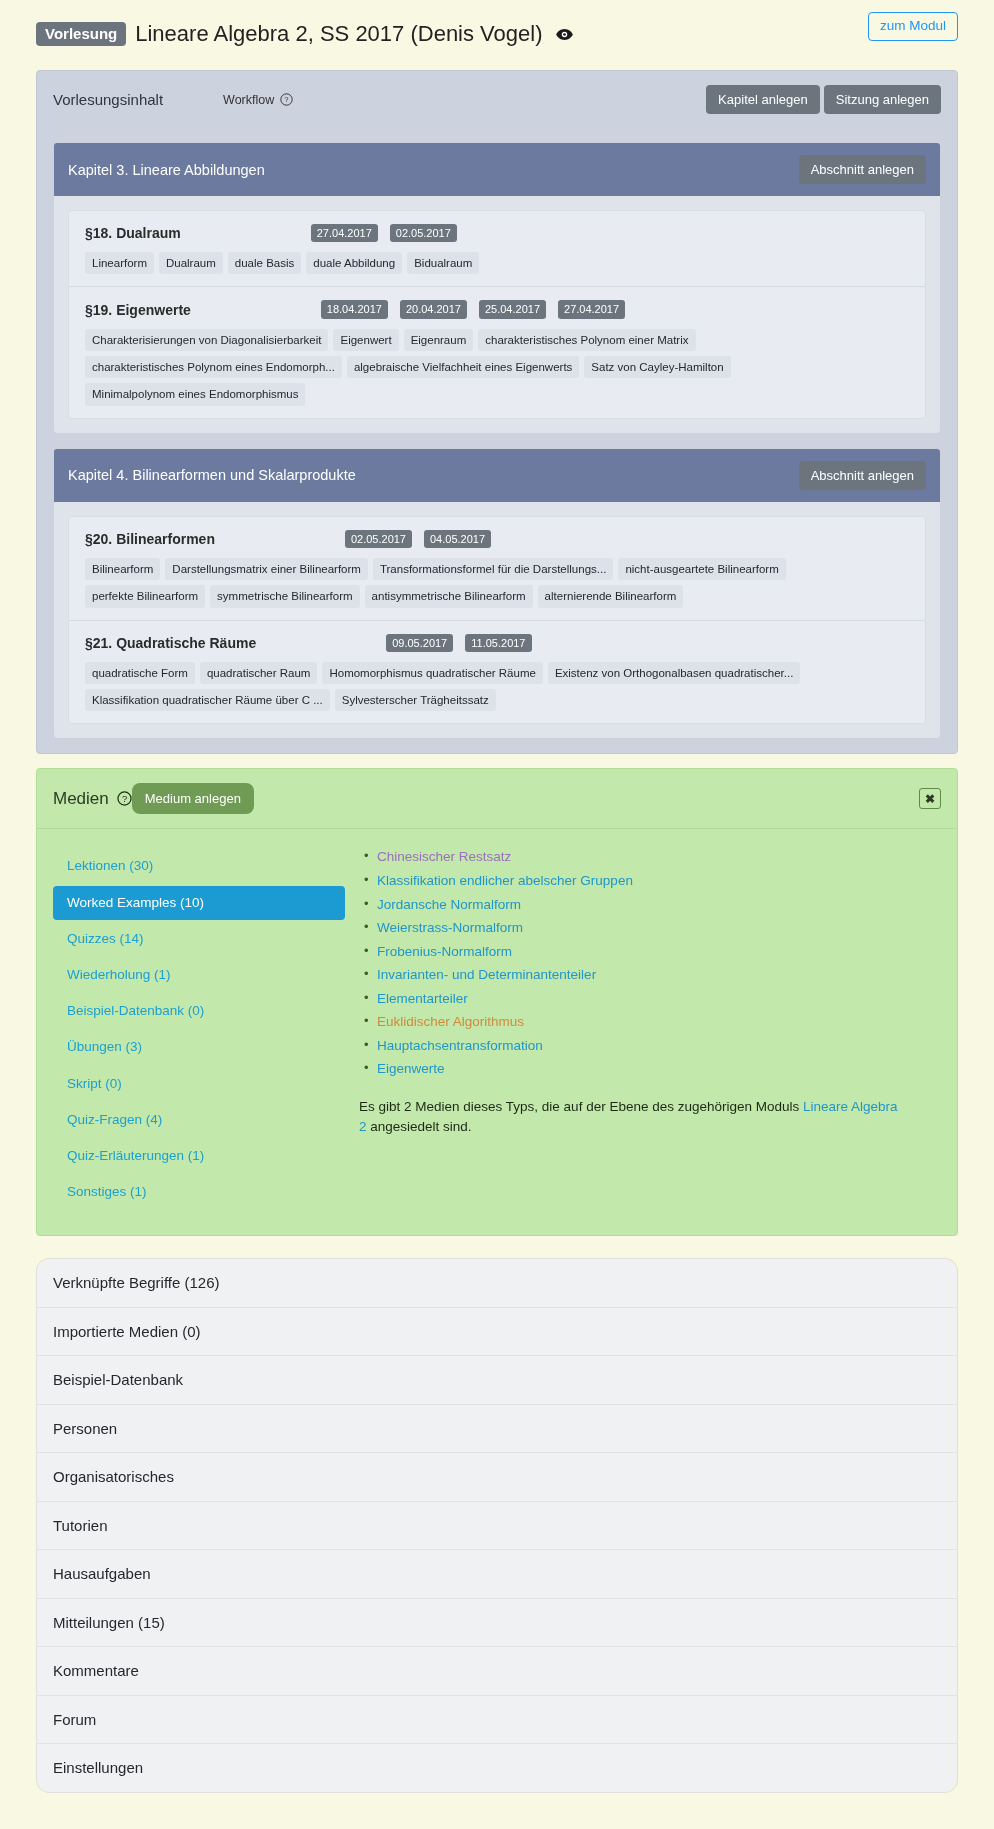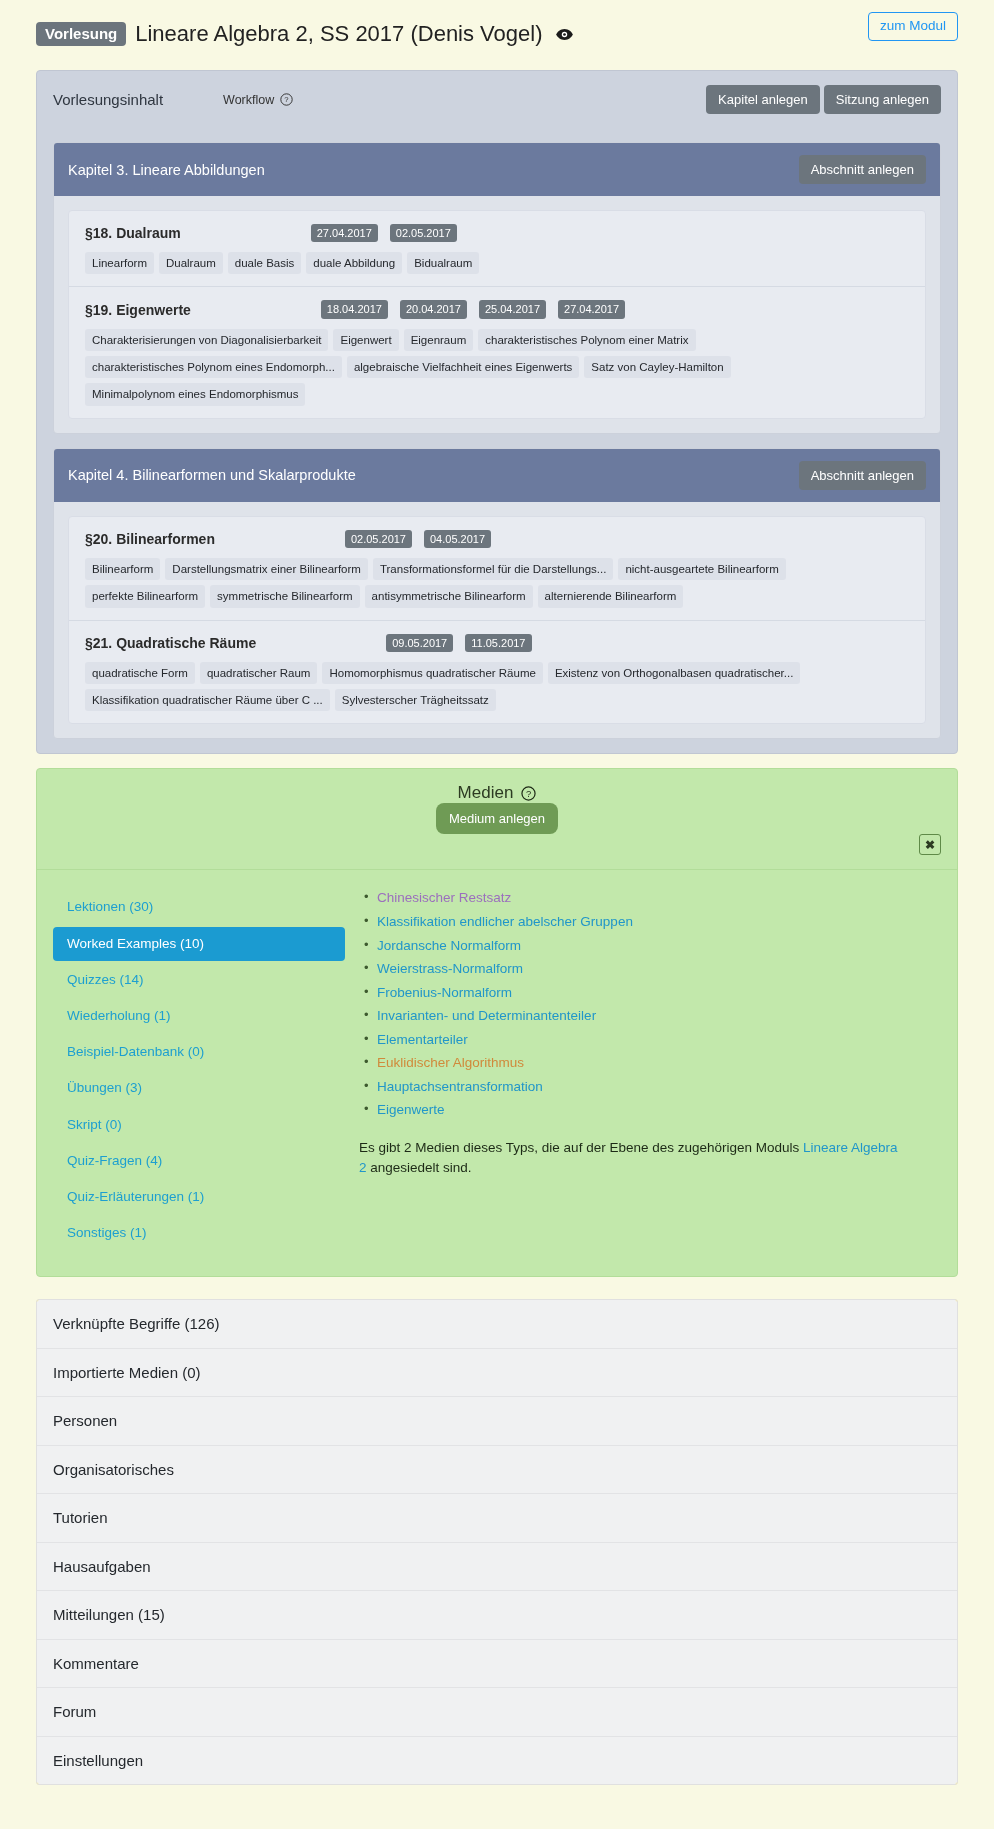--- a/index.html
+++ b/index.html
@@ -211,21 +211,20 @@
     border-radius: 4px;
     margin-top: 14px;
     overflow: hidden;
   }
   .medien-head {
     display: flex;
     align-items: center;
     padding: 14px 16px;
     border-bottom: 1px solid #b2dd99;
     min-height: 52px;
-    flex-direction: column;
   }
   .medien-title {
     font-size: 17px;
     color: #2c3b22;
     display: flex;
     align-items: center;
     gap: 8px;
   }
   .help-icon-dark { width: 15px; height: 15px; display: inline-flex; }
   .btn-medium {
@@ -319,21 +318,21 @@
   .medien-note a {
     color: #2196c9;
     text-decoration: none;
     cursor: pointer;
   }
 
   
   .accordion {
     margin-top: 22px;
     border: 1px solid #e0e0e0;
-    border-radius: 3px;
+    border-radius: 13px;
     overflow: hidden;
     background: #fde047;
   }
   .acc-item {
     padding: 14px 16px;
     font-size: 15px;
     color: #24282d;
     border-bottom: 1px solid #e2e3e5;
     background: #f0f1f2;
     cursor: pointer;
@@ -518,20 +517,21 @@
         <div class="medien-note">
           <span>Es gibt 2 Medien dieses Typs, die auf der Ebene des zugehörigen Moduls </span><a>Lineare Algebra 2</a><span> angesiedelt sind.</span>
         </div>
       </div>
     </div>
   </div>
 
   <div class="accordion" id="accordion">
       <div class="acc-item">Verknüpfte Begriffe (126)</div>
       <div class="acc-item">Importierte Medien (0)</div>
+      <div class="acc-item">Beispiel-Datenbank</div>
       <div class="acc-item">Personen</div>
       <div class="acc-item">Organisatorisches</div>
       <div class="acc-item">Tutorien</div>
       <div class="acc-item">Hausaufgaben</div>
       <div class="acc-item">Mitteilungen (15)</div>
       <div class="acc-item">Kommentare</div>
       <div class="acc-item">Forum</div>
       <div class="acc-item">Einstellungen</div>
     </div>
 

